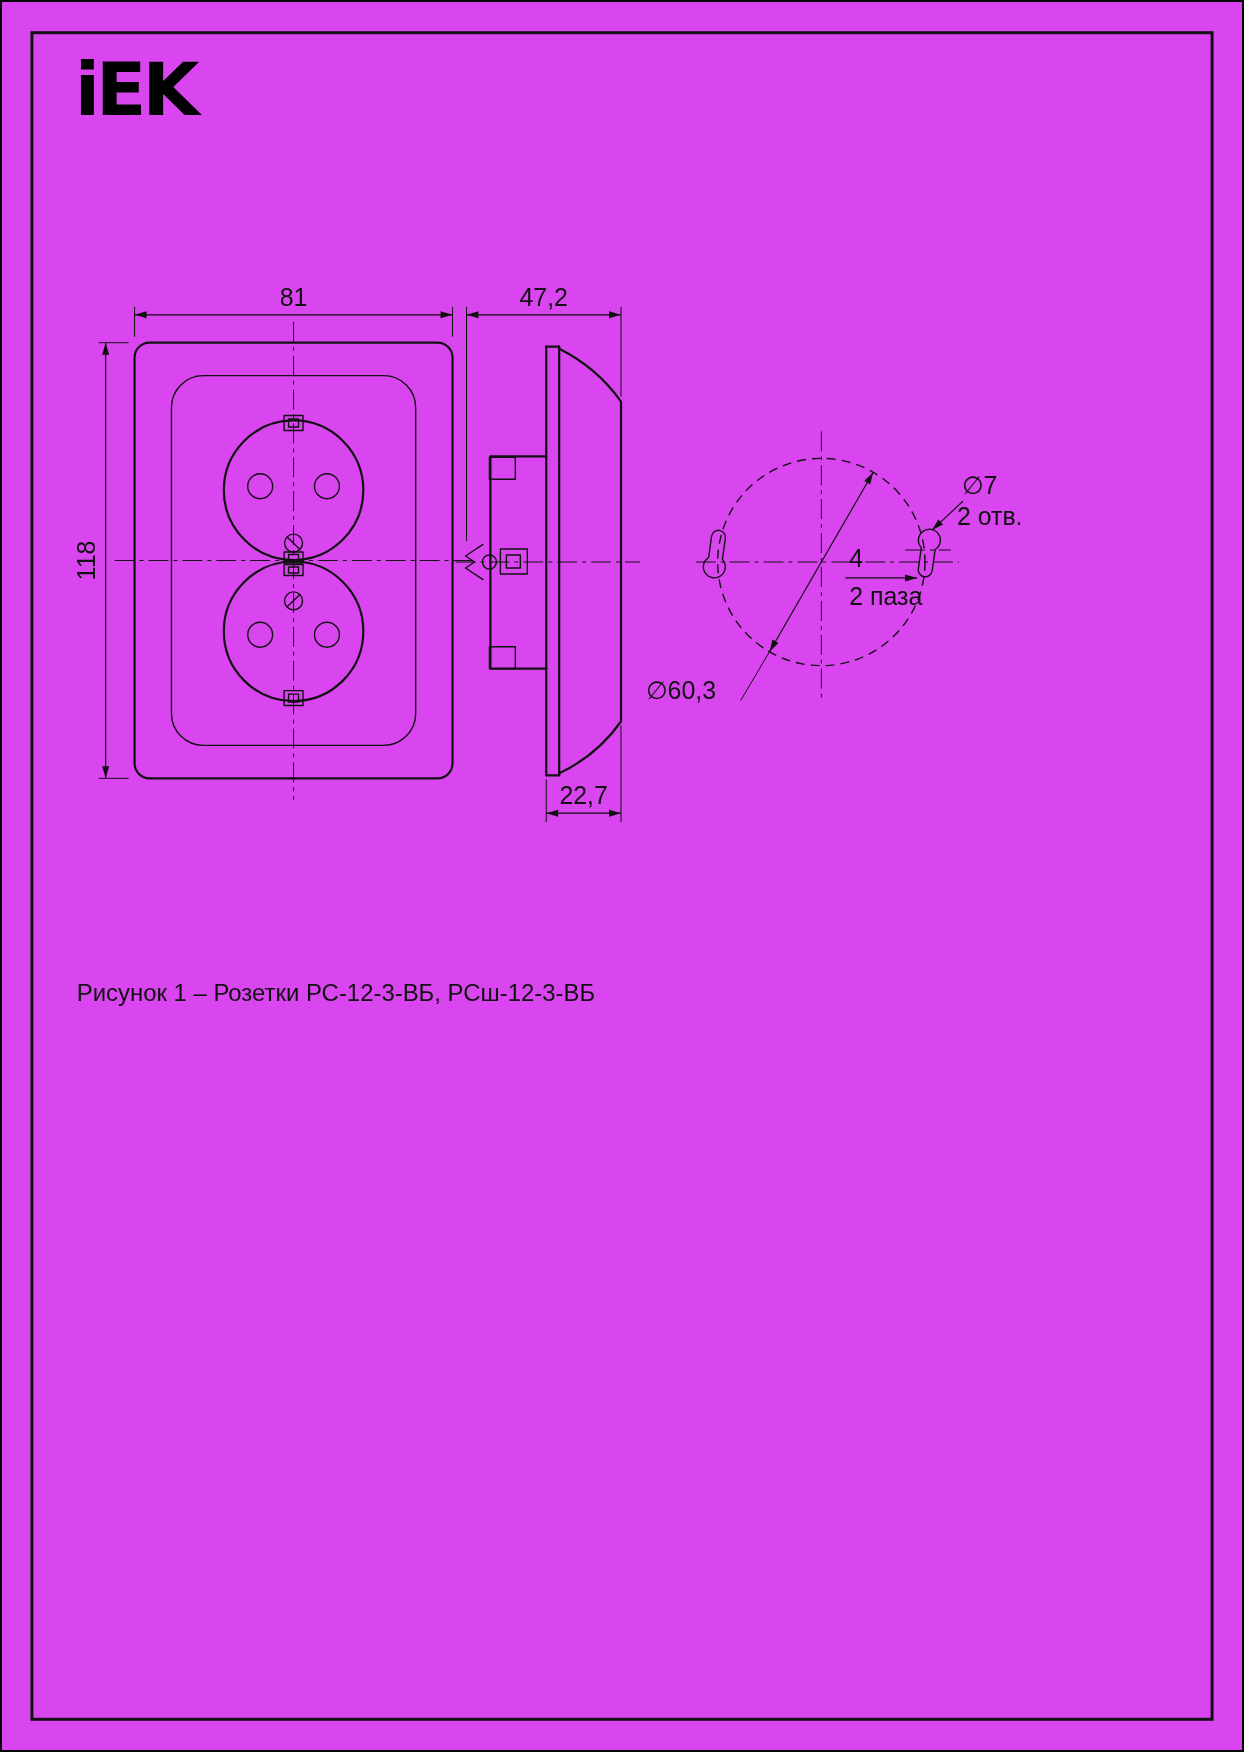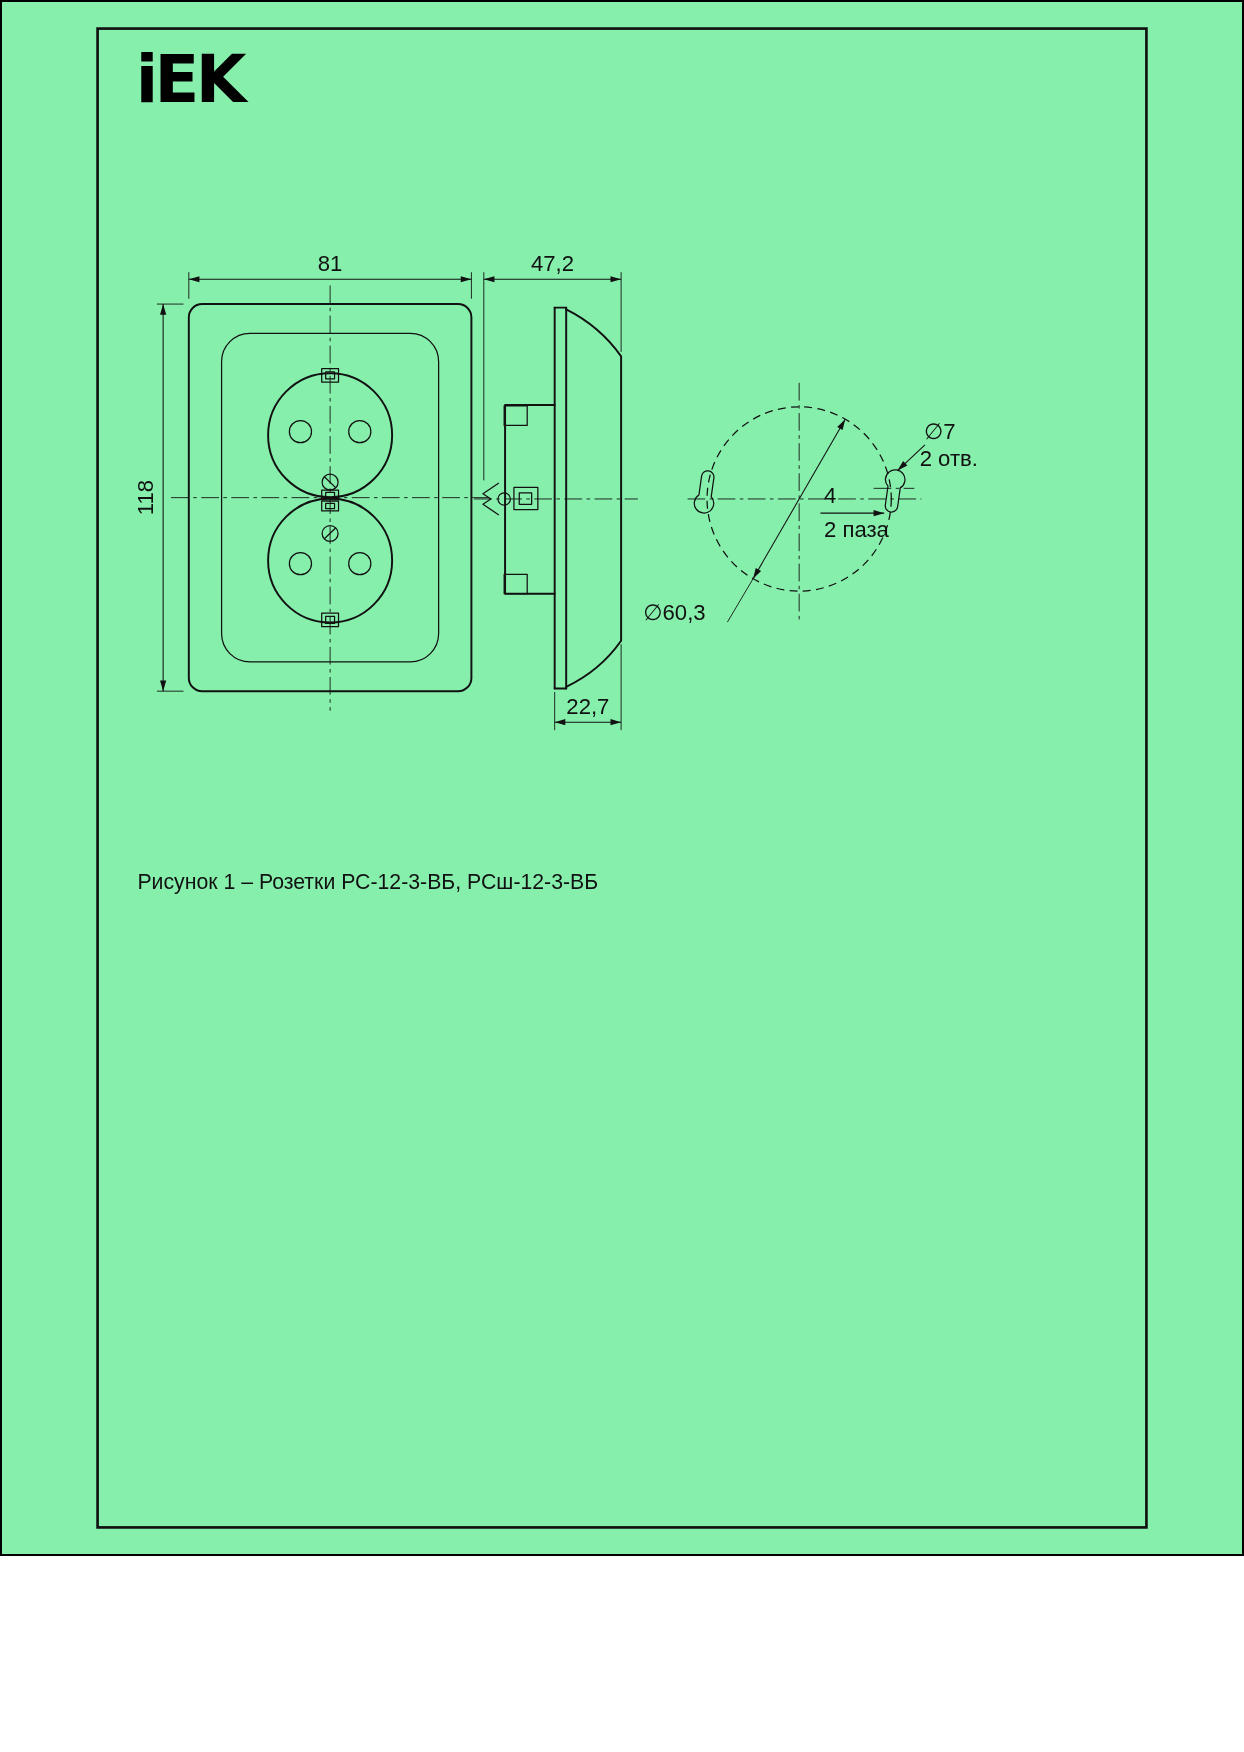--- a/index.html
+++ b/index.html
@@ -1,17 +1,17 @@
 <!DOCTYPE html>
 <html><head>
 <meta charset="utf-8">
 <style>
   html,body{margin:0;padding:0;background:#ffffff;}
   .page{
-    width:1244px;height:1556px;position:relative;background:#86efac;
+    width:1244px;height:1752px;position:relative;background:#d946ef;
     border:2px solid #000;box-sizing:border-box;overflow:hidden;
     font-family:"Liberation Sans",sans-serif;
   }
   svg{display:block;width:100%;height:100%;}
   .outline{fill:none;stroke:#111;stroke-width:2.2;stroke-linejoin:round;stroke-linecap:round;}
   .thin{fill:none;stroke:#111;stroke-width:1.4;stroke-linejoin:round;}
   .ext{stroke:#111;stroke-width:1;fill:none;}
   .dim{stroke:#111;stroke-width:1.2;fill:none;}
   .cl{stroke:#111;stroke-width:1;fill:none;stroke-dasharray:20 5 4 5;}
   .dash{stroke:#111;stroke-width:1.4;fill:none;stroke-dasharray:9 6;}

